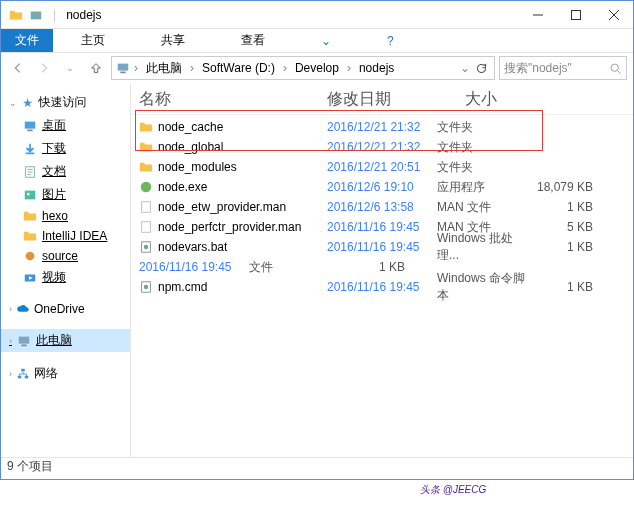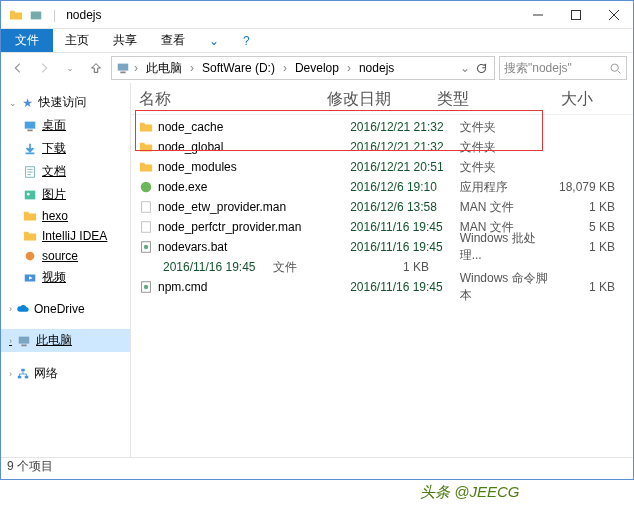--- a/index.html
+++ b/index.html
@@ -7,21 +7,21 @@
 .window { width: 634px; height: 480px; border: 1px solid #5a8ed6; display: flex; flex-direction: column; position: relative; }
 
 .titlebar { height: 28px; display: flex; align-items: center; background: #fff; border-bottom: 1px solid #e5e5e5; }
 .titlebar .icons { display: flex; align-items: center; gap: 6px; padding: 0 8px; }
 .titlebar .sep { color: #ccc; margin: 0 4px; }
 .titlebar .spacer { flex: 1; }
 .win-btn { width: 38px; height: 28px; display: flex; align-items: center; justify-content: center; color: #333; }
 
 .menubar { height: 24px; display: flex; align-items: stretch; background: #fff; border-bottom: 1px solid #e5e5e5; }
 .menubar .filebtn { background: #1979ca; color: #fff; padding: 4px 14px; display: flex; align-items: center; }
-.menubar .mitem { padding: 4px 12px; display: flex; align-items: center; }
+.menubar .mitem { padding: 4px 28px; display: flex; align-items: center; }
 
 .navbar { height: 30px; display: flex; align-items: center; padding: 2px 6px; gap: 4px; }
 .nav-arrow { width: 22px; height: 24px; display: flex; align-items: center; justify-content: center; color: #999; border-radius: 2px; }
 .nav-arrow.enabled { color: #333; }
 .addr { flex: 1; height: 24px; border: 1px solid #ccc; display: flex; align-items: center; padding: 0 4px; gap: 2px; overflow: hidden; }
 .crumb { padding: 1px 4px; white-space: nowrap; }
 .chev { color: #888; padding: 0 2px; }
 .addr-controls { display: flex; align-items: center; margin-left: auto; gap: 3px; padding-right: 2px; }
 .search { width: 128px; height: 24px; border: 1px solid #ccc; display: flex; align-items: center; padding: 0 4px; color: #888; }
 .search .sico { margin-left: auto; }
@@ -37,27 +37,27 @@
 
 .content { flex: 1; display: flex; flex-direction: column; overflow: auto; }
 .cols { display: flex; padding: 6px 4px 4px 8px; color: #555; font-size: 16px; border-bottom: 1px solid #eee; }
 .col-name { width: 188px; }
 .col-date { width: 110px; }
 .col-type { width: 96px; }
 .col-size { width: 70px; text-align: right; padding-right: 10px; }
 .rows { padding: 2px 4px; }
 .row { display: flex; align-items: center; height: 20px; padding: 0 4px; }
 .row .rn { width: 188px; display: flex; align-items: center; gap: 5px; }
-.row .rd { width: 110px; color: #14532d; margin-left: 24px; }
+.row .rd { width: 110px; color: #3b82f6; }
 .row .rt { width: 96px; color: #555; }
 .row .rs { width: 70px; text-align: right; padding-right: 10px; color: #555; }
 .hlbox { border: 1px solid #e53935; position: absolute; pointer-events: none; }
 
 .status { height: 22px; border-top: 1px solid #e5e5e5; display: flex; align-items: flex-start; padding: 0 6px; color: #444; }
-.watermark { position: fixed; left: 420px; top: 483px; color: #4d7c0f; font-size: 15px; font-style: italic; }
+.watermark { position: fixed; left: 420px; top: 483px; color: #4c1d95; font-size: 10px; font-style: italic; }
 
 .folder-ico { color: #f8c24a; }
 
 svg { display: block; }
 </style>
 </head>
 <body>
 
 <div class="window">
 
@@ -271,21 +271,20 @@
             </span>
           <span>网络</span>
         </div>
       </div>
     </div>
 
     <div class="content" style="position:relative;">
       <div class="cols">
         <div class="col-name">名称</div>
         <div class="col-date">修改日期</div>
-        <div class="col-type">类型</div>
         <div class="col-size">大小</div>
       </div>
       <div class="rows" id="file-rows">
           <div class="row">
             <div class="rn">
               <span class="ico">
                 <svg width="14" height="14" viewBox="0 0 16 16">
                   <path fill="#f8c24a" d="M1 3h5l1 2h8v8H1z"></path>
                 </svg>
               </span>

